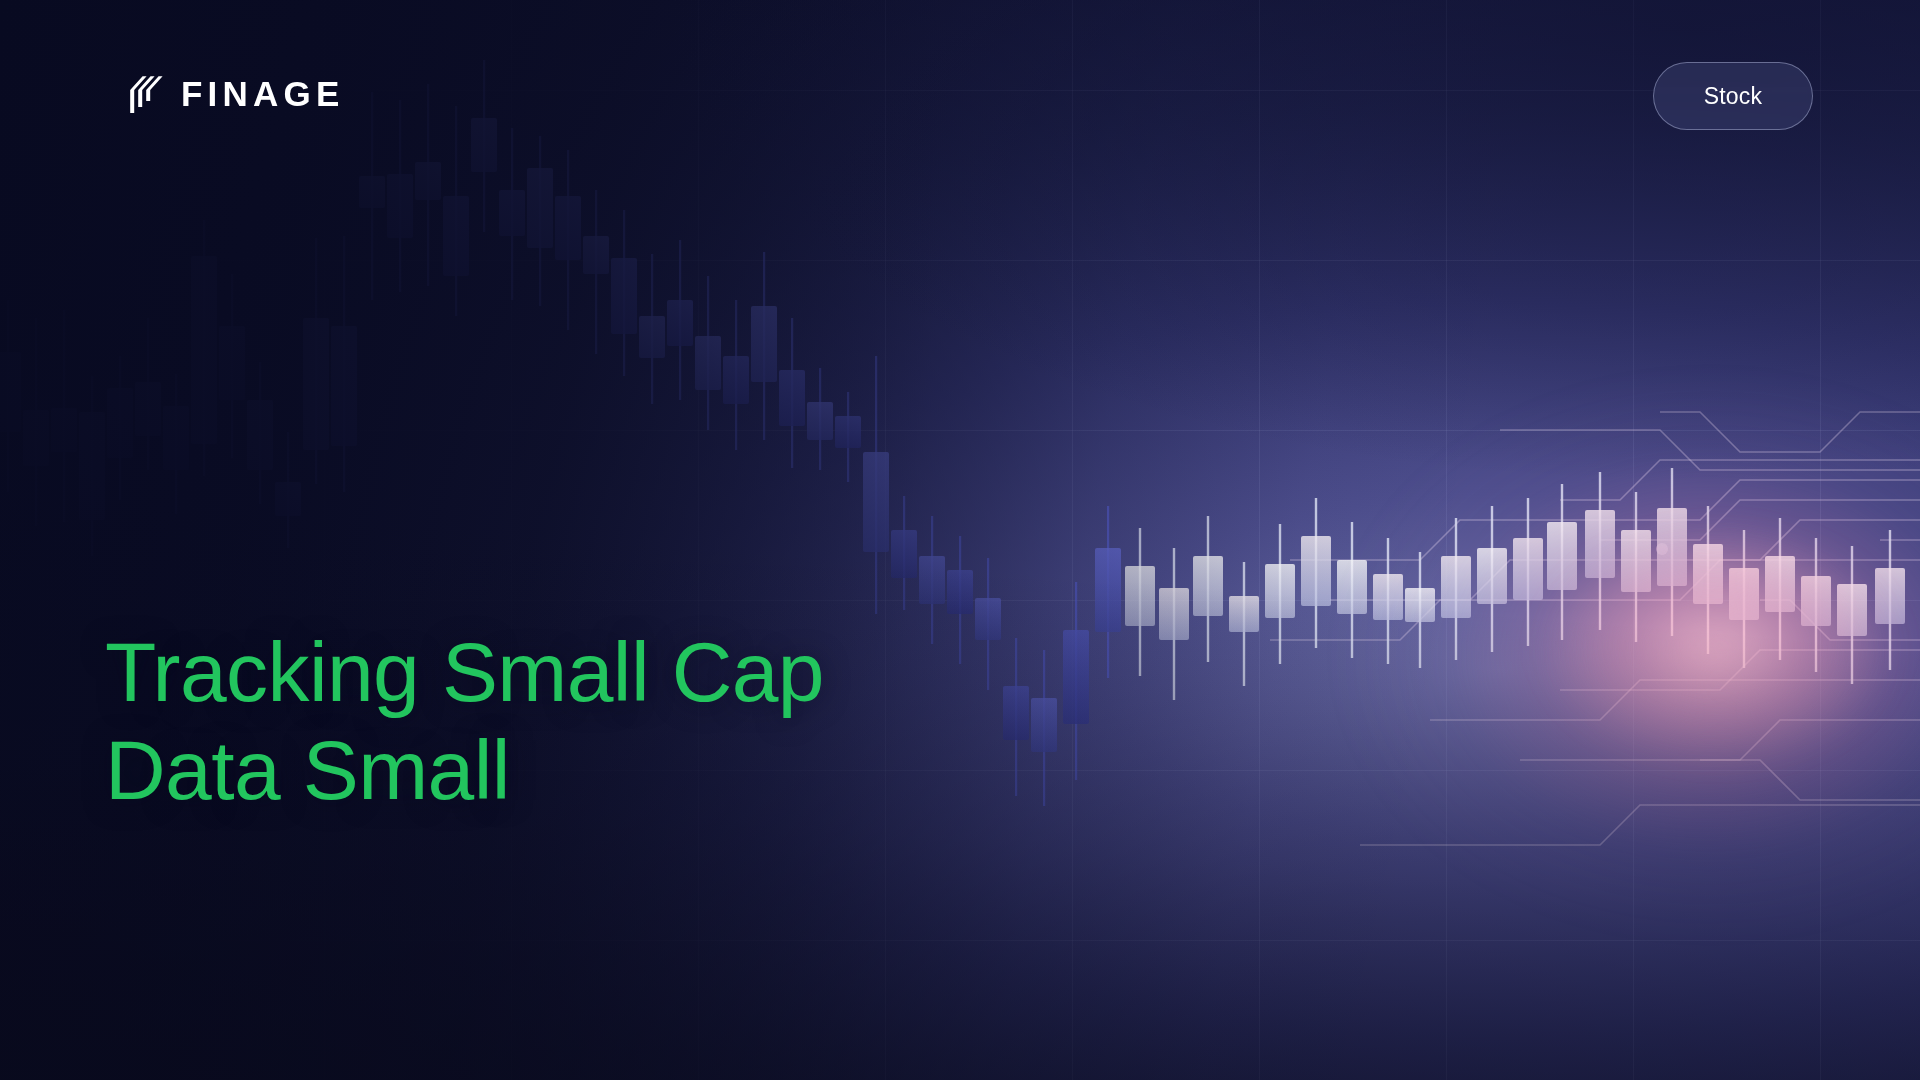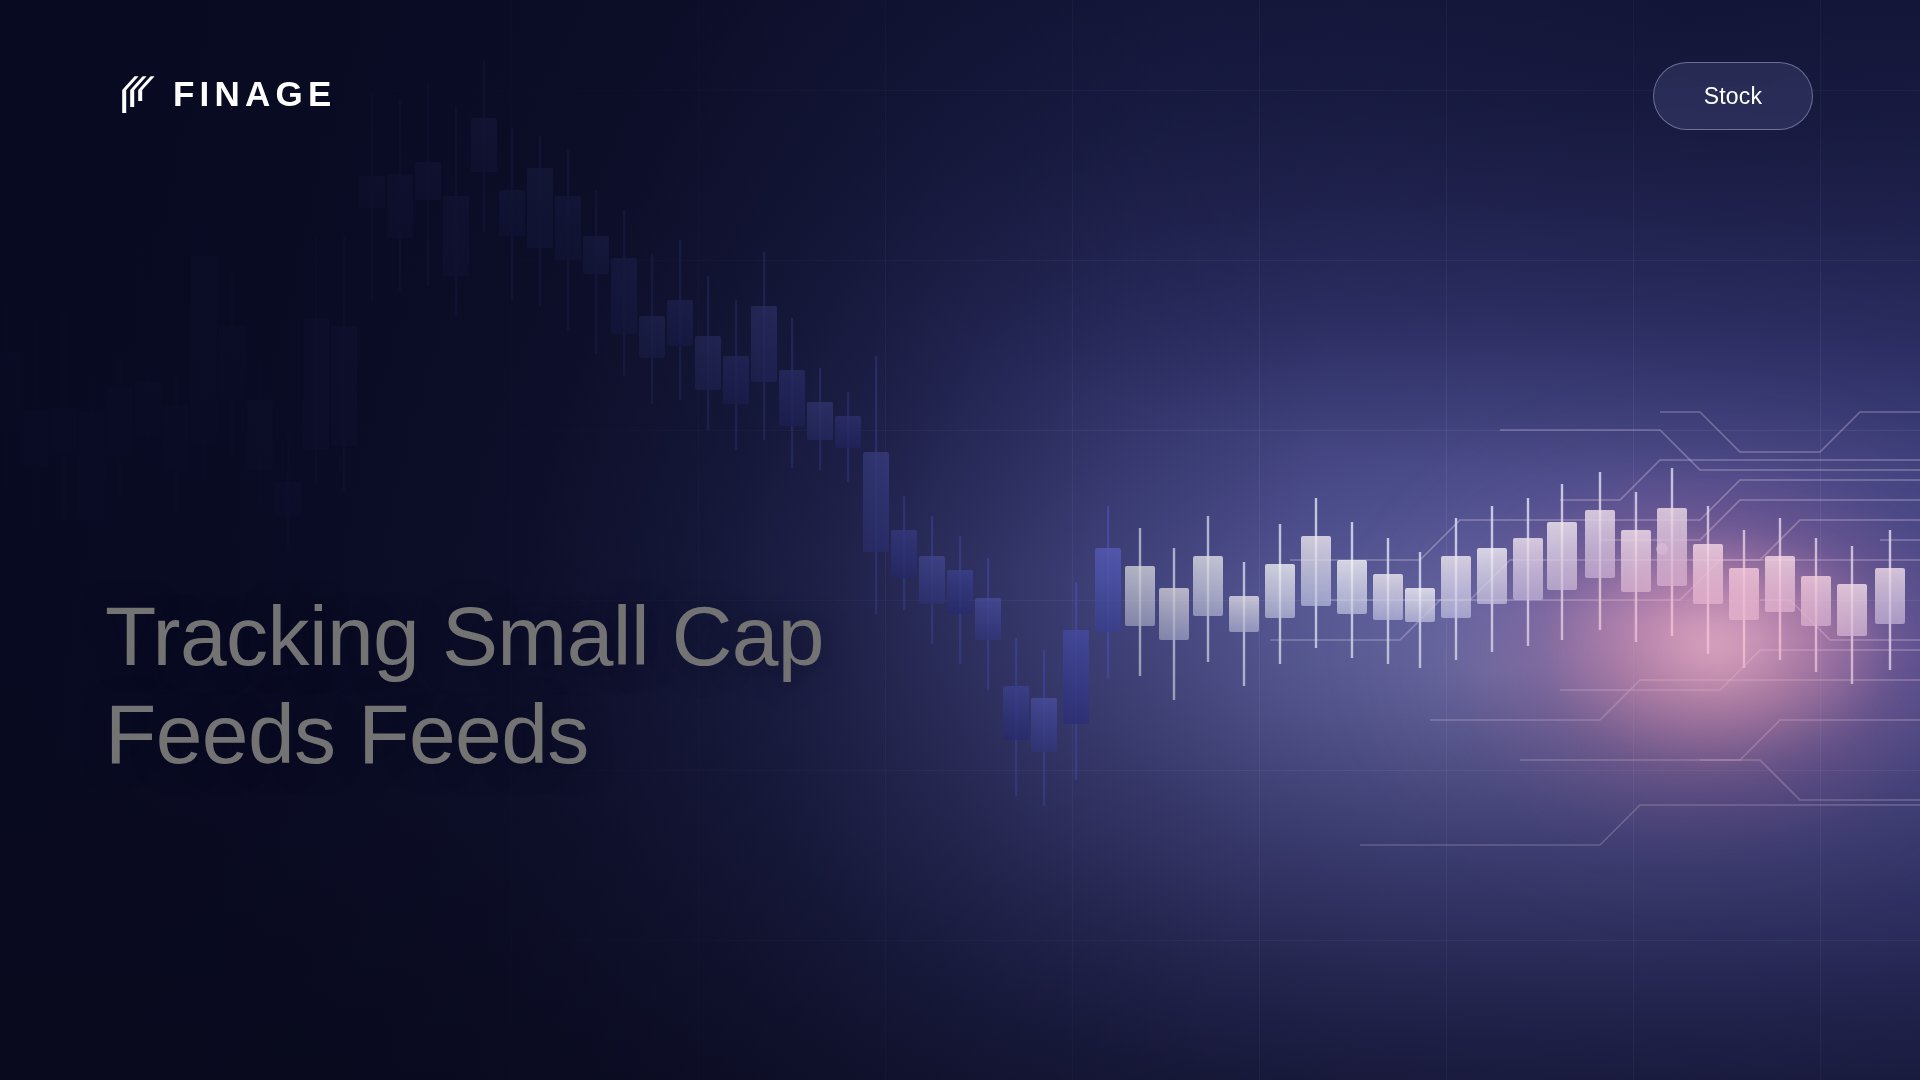--- a/index.html
+++ b/index.html
@@ -77,21 +77,21 @@
   .glow-pink-core {
     position:absolute;
     left:1540px; top:530px; width:360px; height:230px;
     background:radial-gradient(closest-side, rgba(255,200,214,0.50) 0%, rgba(255,175,198,0.24) 45%, rgba(0,0,0,0) 100%);
     filter:blur(18px);
     pointer-events:none;
   }
 
   
   .header {
-    position:absolute; top:0; left:8px; right:0; height:170px;
+    position:absolute; top:0; left:16px; right:0; height:170px;
     z-index:30;
   }
   .logo {
     position:absolute; left:108px; top:72px;
     display:flex; align-items:center; gap:17px;
   }
   .logo-mark { width:40px; height:43px; display:block; }
   .logo-word {
     color:#ffffff;
     font-size:35px;
@@ -112,23 +112,23 @@
     background:rgba(132,142,205,0.17);
     color:#ffffff;
     font-size:23px;
     letter-spacing:0.2px;
     backdrop-filter:blur(2px);
   }
 
   
   .headline {
     position:absolute;
-    left:105px; top:588px;
+    left:105px; top:624px;
     z-index:30;
-    color:#737373;
+    color:#22c55e;
     font-size:84px;
     font-weight:400;
     line-height:1.165;
     letter-spacing:-0.6px;
     max-width:1180px;
     text-shadow:0 2px 26px rgba(8,10,30,0.55);
     font-family:"Liberation Sans", sans-serif;
   }
   .headline .hl-line { display:block; white-space:nowrap; }
 </style>
@@ -329,16 +329,16 @@
       <span class="logo-word">FINAGE</span>
     </div>
 
     <div class="stock-badge">
       <span>Stock</span>
     </div>
   </div>
 
   <h1 class="headline" id="headline">
       <span class="hl-line">Tracking Small Cap</span>
-      <span class="hl-line">Feeds Feeds</span>
+      <span class="hl-line">Data Small</span>
     </h1>
 
 </div>
 
 </body></html>

